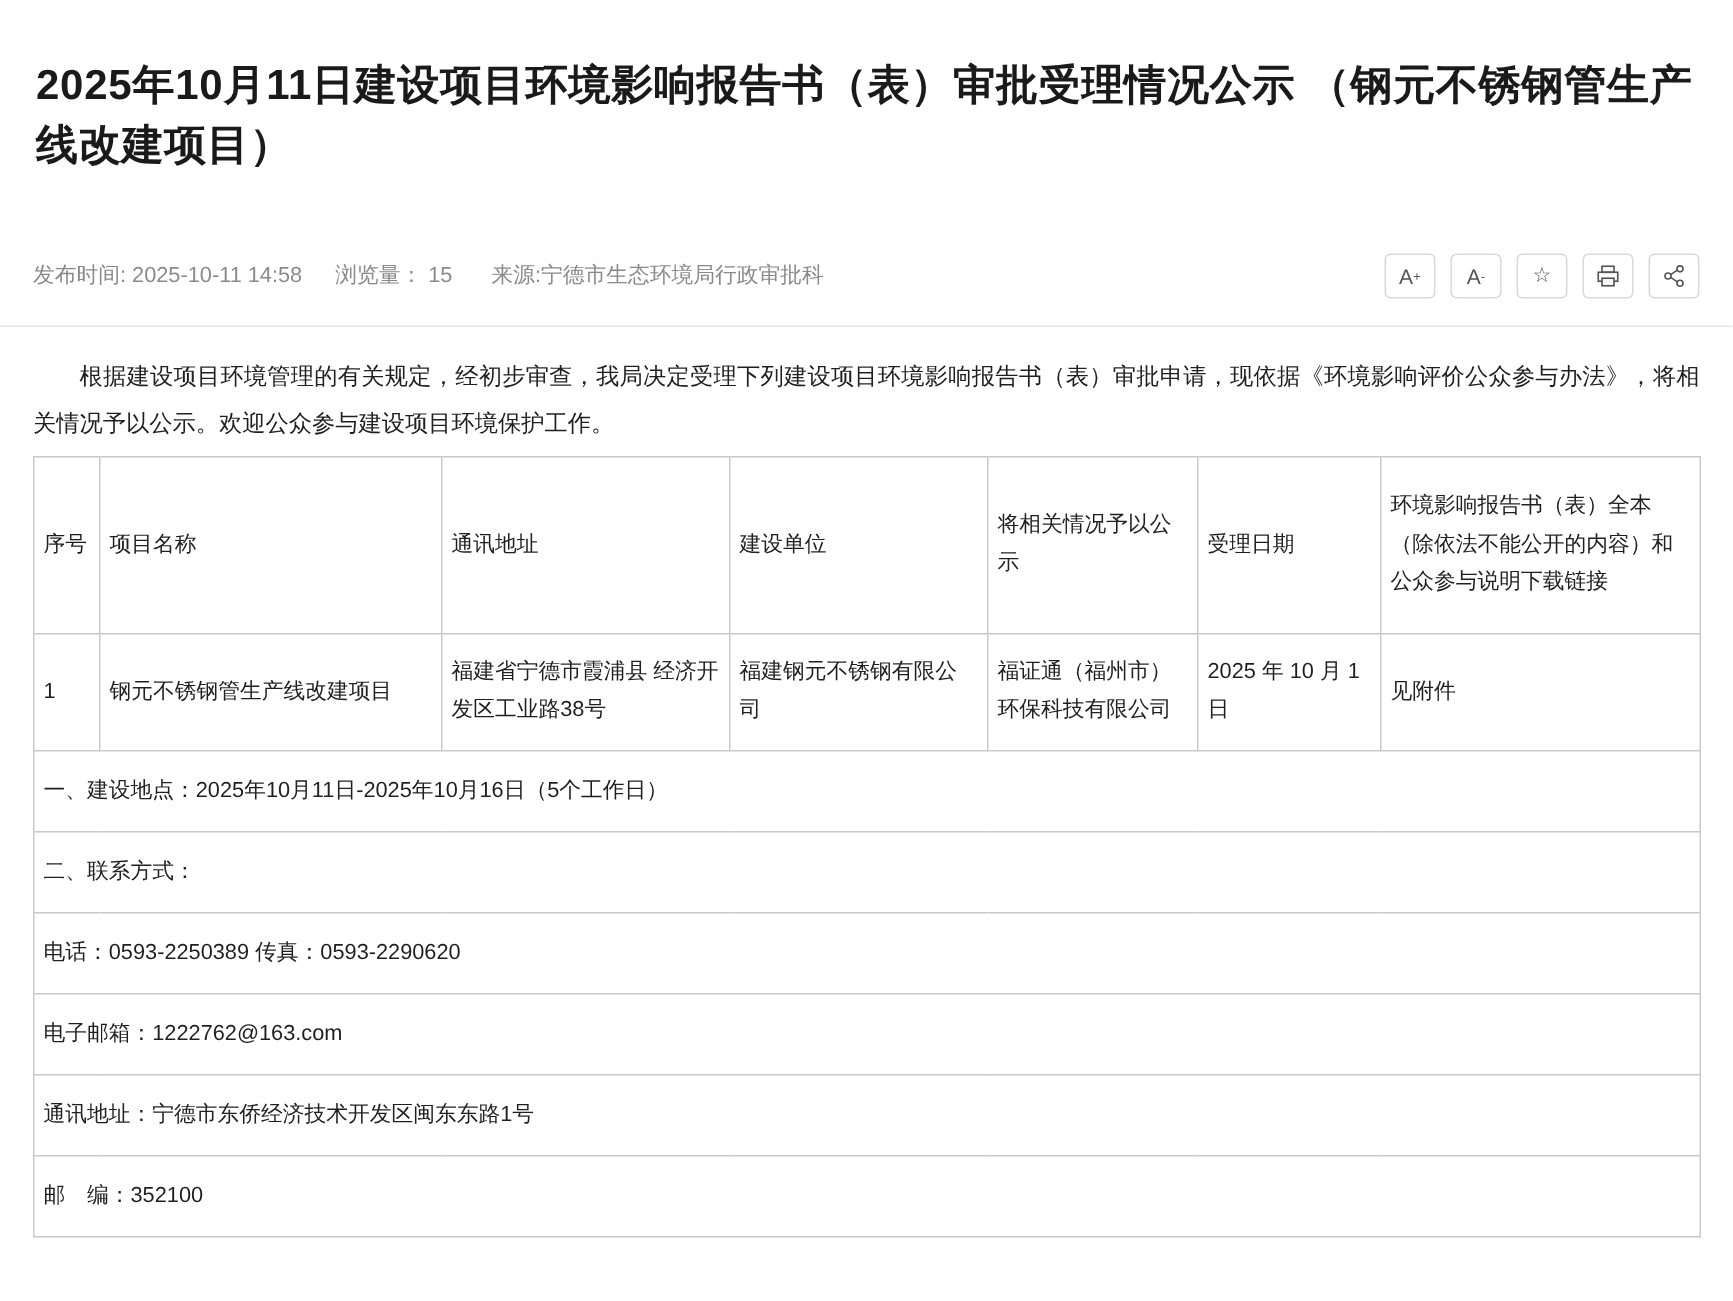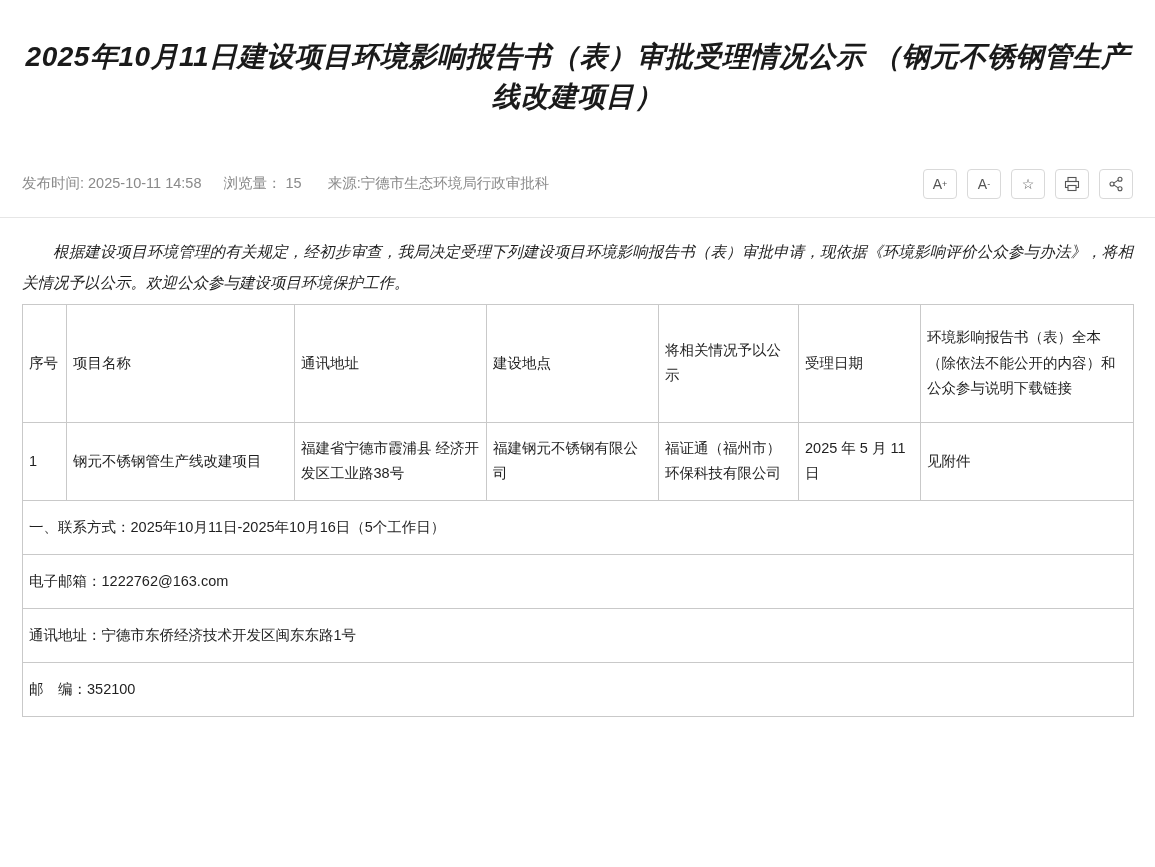--- a/index.html
+++ b/index.html
@@ -14,25 +14,23 @@
     width: 1155px;
     min-height: 867px;
     margin: 0 auto;
     background: #fff;
     position: relative;
   }
   .title {
     font-size: 28px;
     font-weight: bold;
     line-height: 1.45;
-    text-align: center;
     color: #1a1a1a;
     padding: 18px 24px 10px 24px;
     letter-spacing: 0.5px;
-    font-style: italic;
   }
   .meta-bar {
     display: flex;
     align-items: center;
     justify-content: space-between;
     padding: 22px 22px 18px 22px;
     border-bottom: 1px solid #e6e6e6;
   }
   .meta-left {
     display: flex;
@@ -66,21 +64,20 @@
   .content {
     padding: 18px 22px 0 22px;
   }
   .para {
     font-size: 15.5px;
     line-height: 2.0;
     color: #1f1f1f;
     text-align: justify;
     text-indent: 2em;
     margin: 0 0 6px 0;
-    font-style: italic;
   }
   table.main-table {
     width: 100%;
     border-collapse: collapse;
     table-layout: fixed;
     margin-top: 4px;
     font-size: 14.5px;
     color: #1f1f1f;
   }
   table.main-table td, table.main-table th {
@@ -164,38 +161,44 @@
           <col class="col-3">
           <col class="col-4">
           <col class="col-5">
           <col class="col-6">
       </colgroup>
       <thead>
         <tr>
           <td>序号</td>
           <td>项目名称</td>
           <td>通讯地址</td>
-          <td>建设地点</td>
+          <td>建设单位</td>
           <td>将相关情况予以公示</td>
           <td>受理日期</td>
           <td>环境影响报告书（表）全本（除依法不能公开的内容）和公众参与说明下载链接</td>
         </tr>
       </thead>
       <tbody>
         <tr class="row-data">
           <td>1</td>
           <td>钢元不锈钢管生产线改建项目</td>
           <td>福建省宁德市霞浦县 经济开发区工业路38号</td>
           <td>福建钢元不锈钢有限公司</td>
           <td>福证通（福州市）环保科技有限公司</td>
-          <td>2025 年 5 月 11 日</td>
+          <td>2025 年 10 月 1 日</td>
           <td>见附件</td>
         </tr>
         <tr class="notice-row">
-          <td colspan="7">一、联系方式：2025年10月11日-2025年10月16日（5个工作日）</td>
+          <td colspan="7">一、建设地点：2025年10月11日-2025年10月16日（5个工作日）</td>
+        </tr>
+        <tr class="notice-row">
+          <td colspan="7">二、联系方式：</td>
+        </tr>
+        <tr class="notice-row">
+          <td colspan="7">电话：0593-2250389 传真：0593-2290620</td>
         </tr>
         <tr class="notice-row">
           <td colspan="7">电子邮箱：1222762@163.com</td>
         </tr>
         <tr class="notice-row">
           <td colspan="7">通讯地址：宁德市东侨经济技术开发区闽东东路1号</td>
         </tr>
         <tr class="notice-row">
           <td colspan="7">邮　编：352100</td>
         </tr>

